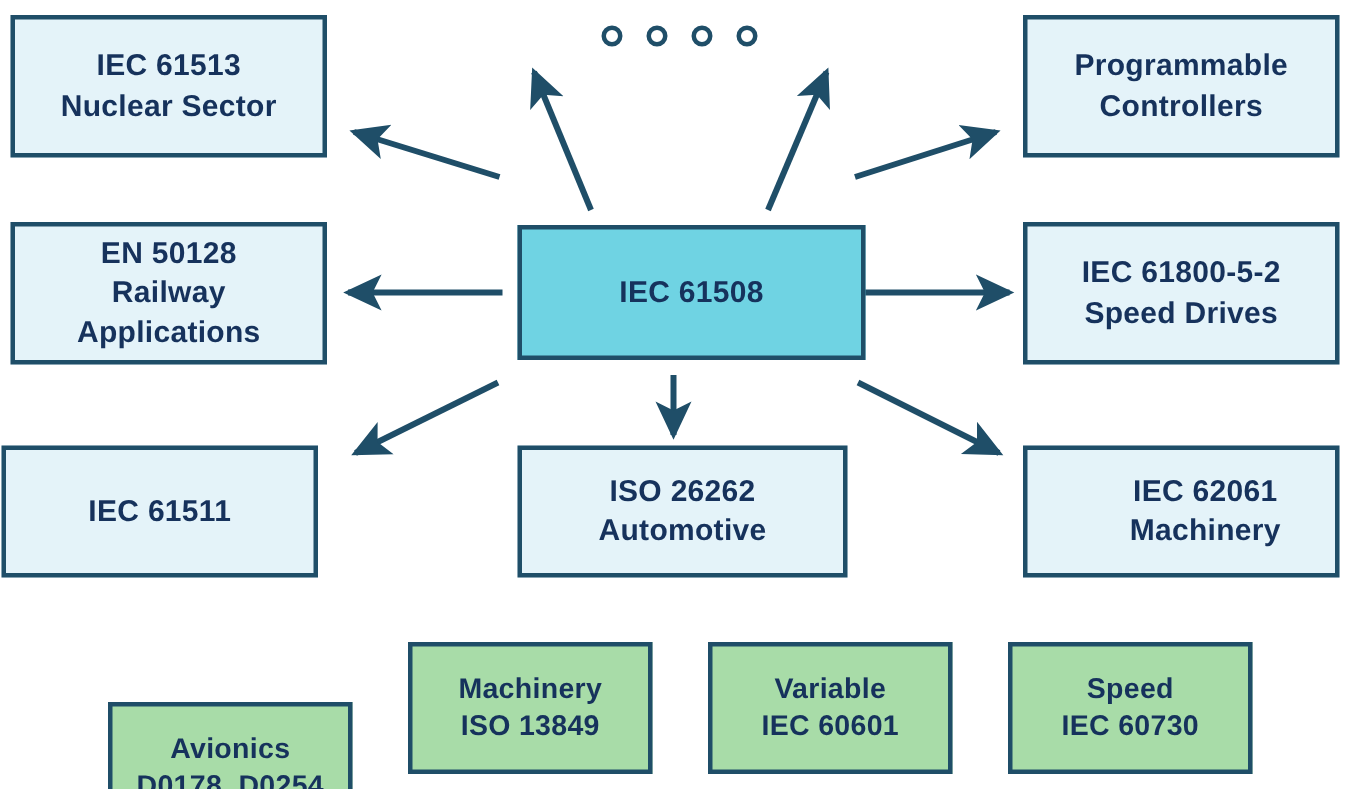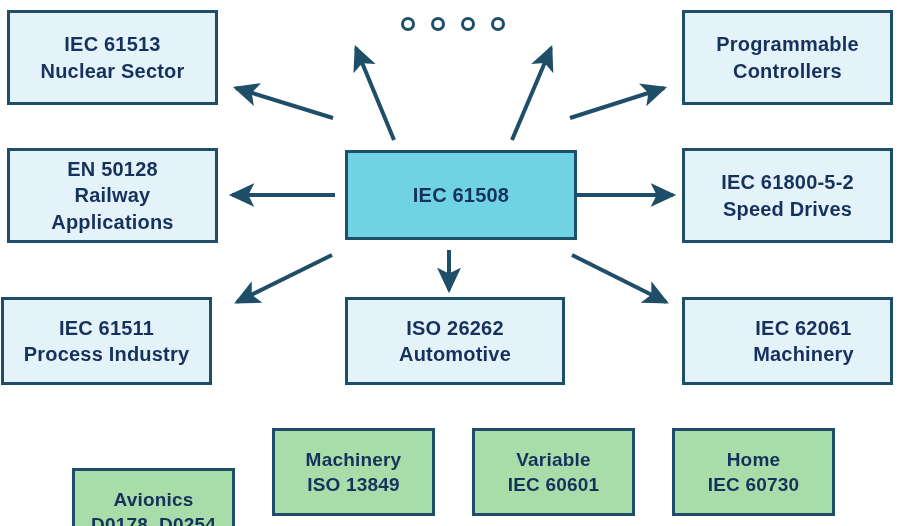--- a/index.html
+++ b/index.html
@@ -106,21 +106,20 @@
         <span class="line">EN 50128</span>
         <span class="line">Railway</span>
         <span class="line">Applications</span>
       </div>
       <div class="node satellite" style="left: 682px; top: 148px; width: 211px; height: 95px;">
         <span class="line">IEC 61800-5-2</span>
         <span class="line">Speed Drives</span>
       </div>
       <div class="node satellite" style="left: 1px; top: 297px; width: 211px; height: 88px; align-items: center;">
         <span class="line">IEC 61511</span>
-        <span class="line">Process Industry</span>
       </div>
       <div class="node satellite" style="left: 345px; top: 297px; width: 220px; height: 88px;">
         <span class="line">ISO 26262</span>
         <span class="line">Automotive</span>
       </div>
       <div class="node satellite" style="left: 682px; top: 297px; width: 211px; height: 88px; padding-left: 32px;">
         <span class="line">IEC 62061</span>
         <span class="line">Machinery</span>
       </div>
       <div class="node sector" style="left: 72px; top: 428px; width: 163px; height: 88px; margin-top: 40px;">
@@ -129,21 +128,21 @@
       </div>
       <div class="node sector" style="left: 272px; top: 428px; width: 163px; height: 88px;">
         <span class="line">Machinery</span>
         <span class="line">ISO 13849</span>
       </div>
       <div class="node sector" style="left: 472px; top: 428px; width: 163px; height: 88px;">
         <span class="line">Variable</span>
         <span class="line">IEC 60601</span>
       </div>
       <div class="node sector" style="left: 672px; top: 428px; width: 163px; height: 88px;">
-        <span class="line">Home</span>
+        <span class="line">Speed</span>
         <span class="line">IEC 60730</span>
       </div>
     </div>
   <div id="dots-layer">
       <div class="dot" style="left: 401px; top: 17px;"></div>
       <div class="dot" style="left: 431px; top: 17px;"></div>
       <div class="dot" style="left: 461px; top: 17px;"></div>
       <div class="dot" style="left: 491px; top: 17px;"></div>
     </div>
 

